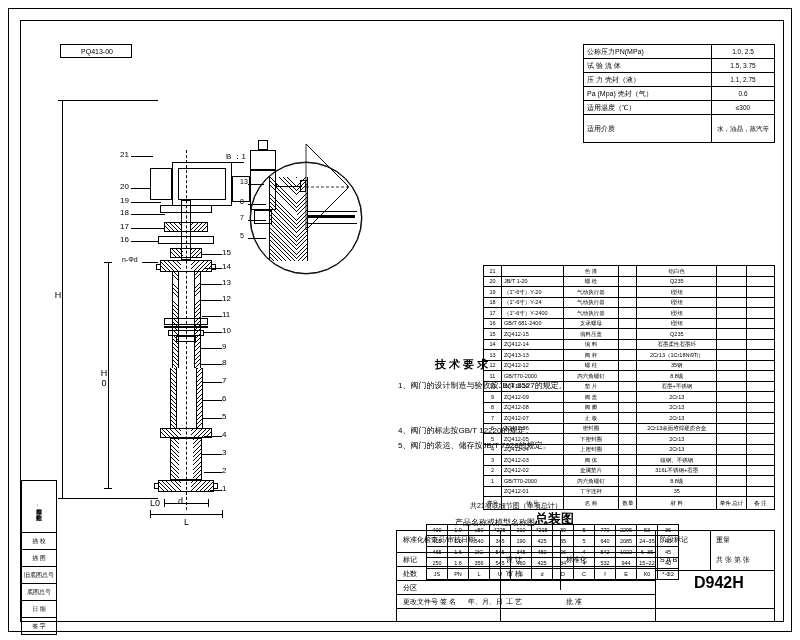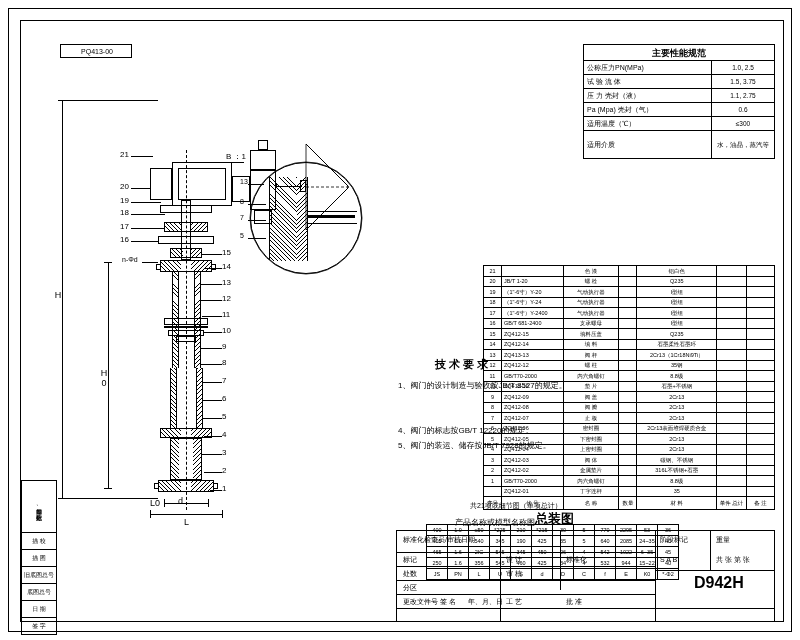--- a/index.html
+++ b/index.html
@@ -82,23 +82,20 @@
 
   <div class="frame-outer"></div>
   <div class="frame-inner"></div>
 
   <div class="codebox">
     <span>PQ413-00</span>
   </div>
 
   <table id="spec-table">
     <tbody>
-        <tr>
-          <td class="title" colspan="2">主要性能规范</td>
-        </tr>
     <tr>
           <td class="lbl" style="width:128px">公称压力PN(MPa)</td>
         <td>1.0, 2.5</td>
         </tr>
     <tr>
           <td class="lbl">试      验    流   体</td>
         <td>1.5, 3.75</td>
         </tr>
     <tr>
           <td class="lbl">压    力    壳封（液）</td>

